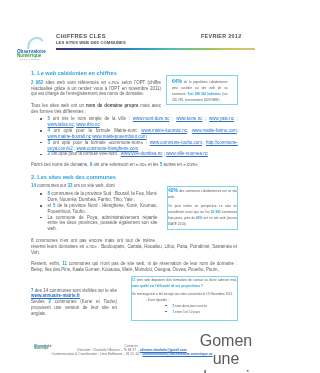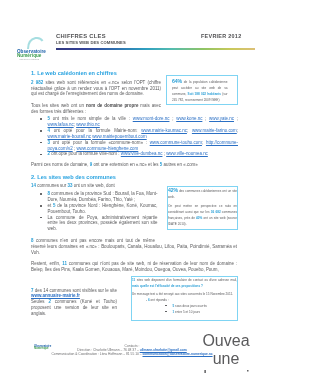--- a/index.html
+++ b/index.html
@@ -139,18 +139,18 @@
     </svg>
   </div>
 
   <div class="foot-c">
     <div>Contacts :</div>
     <div><span>Direction : Charlotte Ullmann – 76 48 37 – </span><span class="em">ullmann.charlotte@gmail.com</span></div>
     <div><span>Communication &amp; Coordination : Léna Hoffmann – 81 55 10 – </span><span class="em">communication@observatoire-numerique.nc</span></div>
   </div>
 
   <div class="dyn">
-    <div class="d1">Ouvea une</div>
+    <div class="d1">Gomen une</div>
     <div class="d2">dynamique</div>
 
   </div>
 
 </div>
 
 </body></html>

